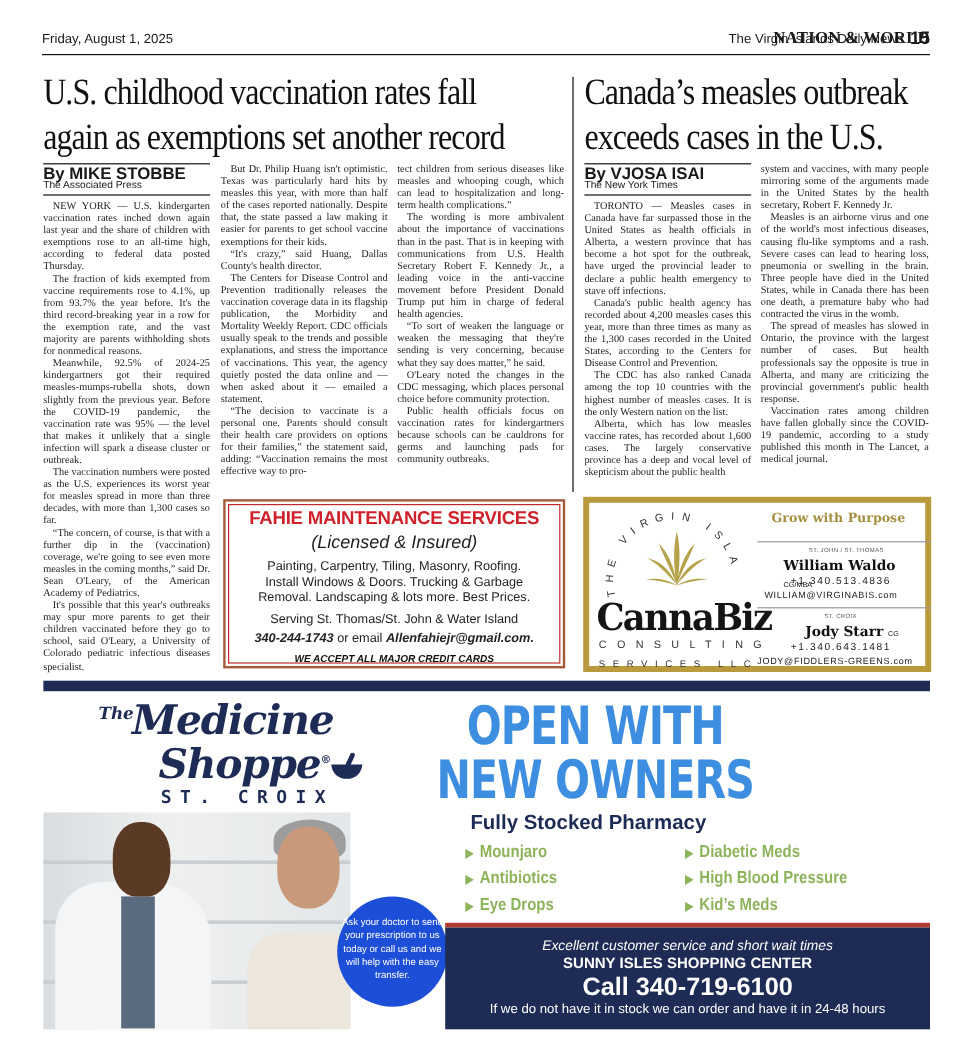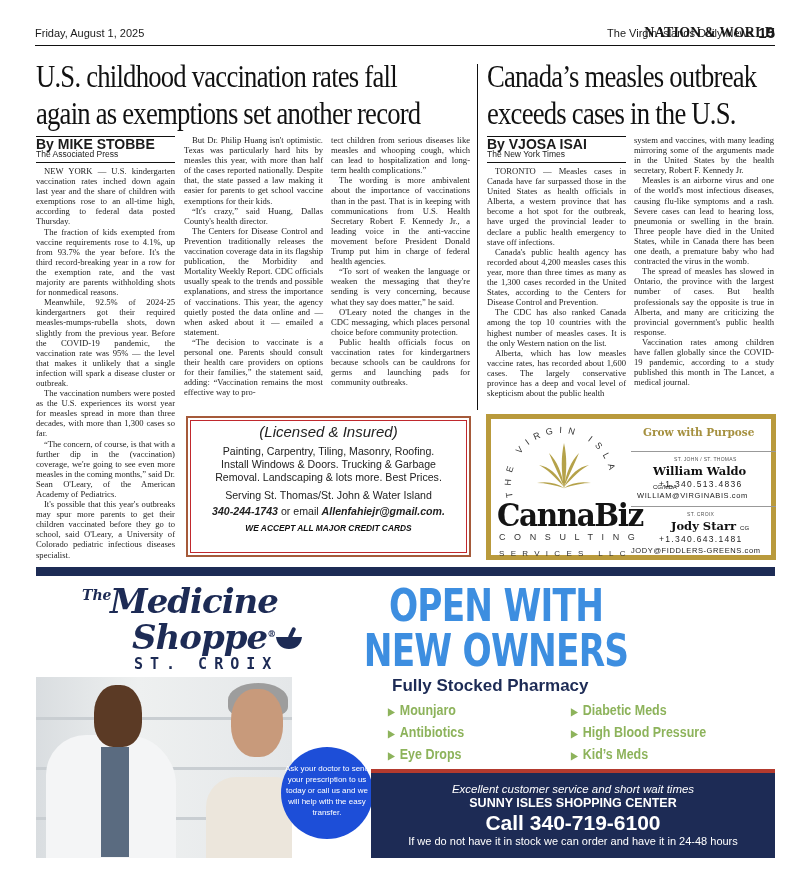--- a/index.html
+++ b/index.html
@@ -146,28 +146,29 @@
   <p>Public health officials focus on vaccination rates for kindergartners because schools can be cauldrons for germs and launching pads for community outbreaks.</p>
 </div>
 
 <div class="col c4">
   <p>TORONTO — Measles cases in Canada have far surpassed those in the United States as health officials in Alberta, a western province that has become a hot spot for the outbreak, have urged the provincial leader to declare a public health emergency to stave off infections.</p>
   <p>Canada's public health agency has recorded about 4,200 measles cases this year, more than three times as many as the 1,300 cases recorded in the United States, according to the Centers for Disease Control and Prevention.</p>
   <p>The CDC has also ranked Canada among the top 10 countries with the highest number of measles cases. It is the only Western nation on the list.</p>
   <p>Alberta, which has low measles vaccine rates, has recorded about 1,600 cases. The largely conservative province has a deep and vocal level of skepticism about the public health</p>
 </div>
 <div class="col c5">
-  <p class="noindent">system and vaccines, with many leading mirroring some of the arguments made in the United States by the health secretary, Robert F. Kennedy Jr.</p>
+  <p class="noindent">system and vaccines, with many people mirroring some of the arguments made in the United States by the health secretary, Robert F. Kennedy Jr.</p>
   <p>Measles is an airborne virus and one of the world's most infectious diseases, causing flu-like symptoms and a rash. Severe cases can lead to hearing loss, pneumonia or swelling in the brain. Three people have died in the United States, while in Canada there has been one death, a premature baby who had contracted the virus in the womb.</p>
   <p>The spread of measles has slowed in Ontario, the province with the largest number of cases. But health professionals say the opposite is true in Alberta, and many are criticizing the provincial government's public health response.</p>
   <p>Vaccination rates among children have fallen globally since the COVID-19 pandemic, according to a study published this month in The Lancet, a medical journal.</p>
 </div>
 
 <div class="fahie">
   <div class="fahie-inner">
+    <div class="title">FAHIE MAINTENANCE SERVICES</div>
     <div class="lic">(Licensed &amp; Insured)</div>
     <div class="svc">
       <div>Painting, Carpentry, Tiling, Masonry, Roofing.</div>
       <div>Install Windows &amp; Doors. Trucking &amp; Garbage</div>
       <div>Removal. Landscaping &amp; lots more. Best Prices.</div>
     </div>
     <div class="serving">Serving St. Thomas/St. John &amp; Water Island</div>
     <div class="contact">
       <b>340-244-1743</b><span> or email </span><b>Allenfahiejr@gmail.com.</b>
     </div>

